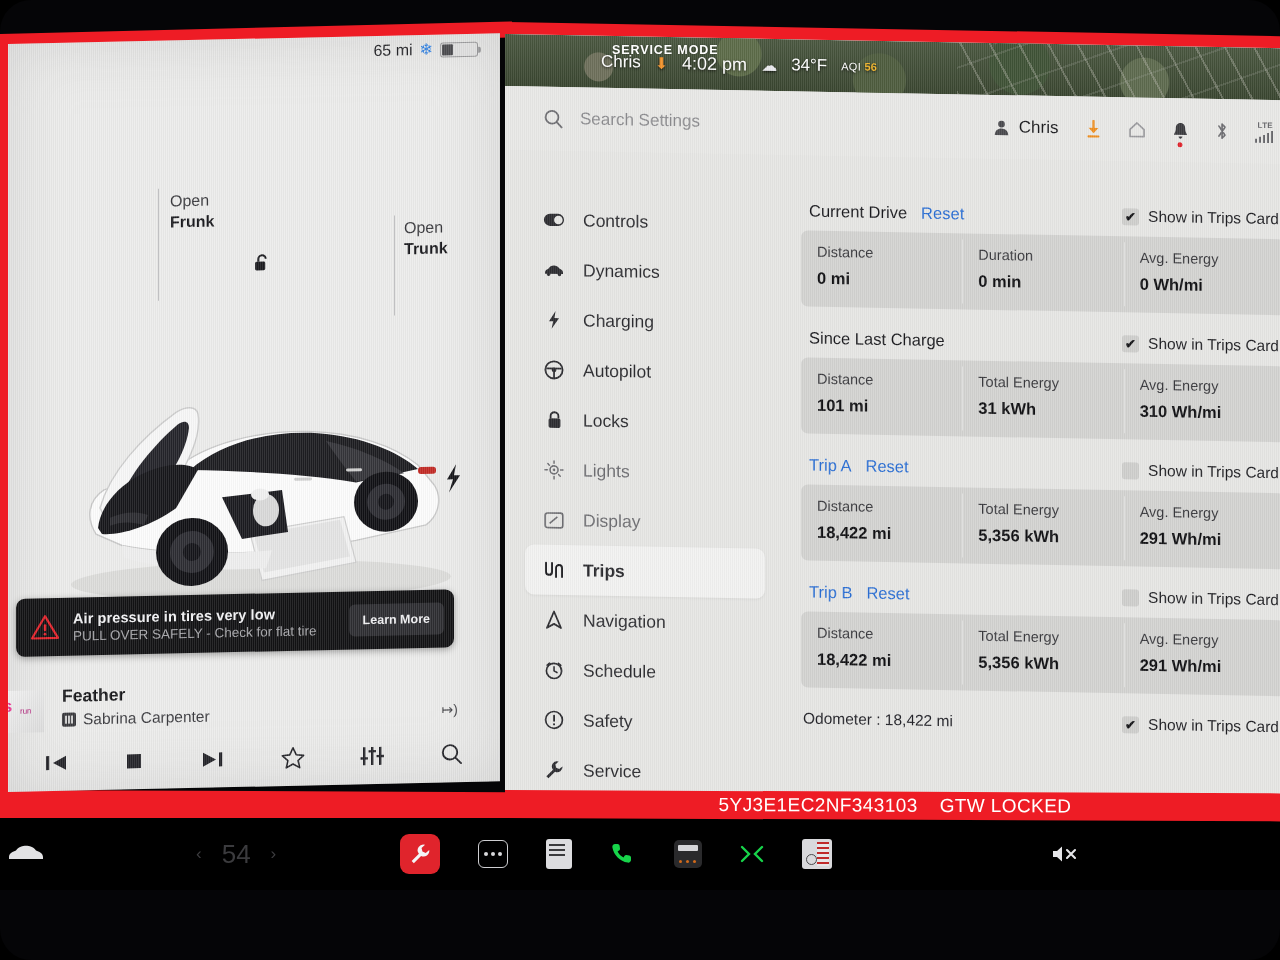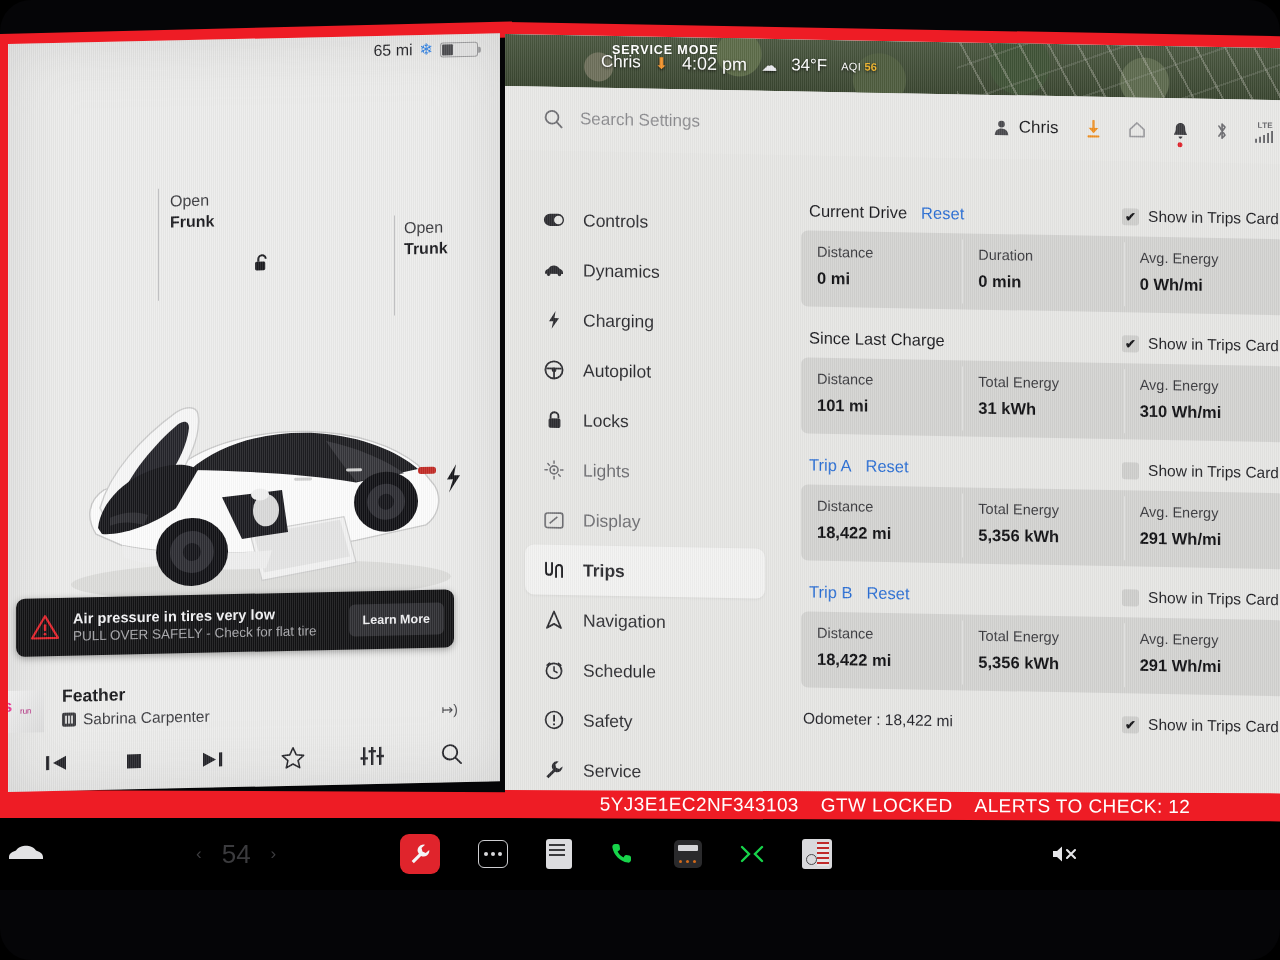--- a/index.html
+++ b/index.html
@@ -886,21 +886,20 @@
             <span class="show-label">Show in Trips Card</span>
           </span>
         </div>
       </section>
     </div>
   </div>
 
   <div id="bottom-status">
     <span>5YJ3E1EC2NF343103</span>
     <span>GTW LOCKED</span>
-    <span>ALERTS TO CHECK: 12</span>
   </div>
 
   <div id="taskbar">
     <div id="tb-left">
       <span class="tb-car">
         <svg width="40" height="24" viewBox="0 0 40 24">
             <path d="M3 17 C3 13 7 11.6 10 10.4 C13 6.6 16.4 5.8 20 5.8 C23.6 5.8 27 6.6 30 10.4 C33 11.6 37 13 37 17 L37 19 L3 19 Z" fill="#e2e2e4"></path>
           </svg>
       </span>
       <span class="climate">

